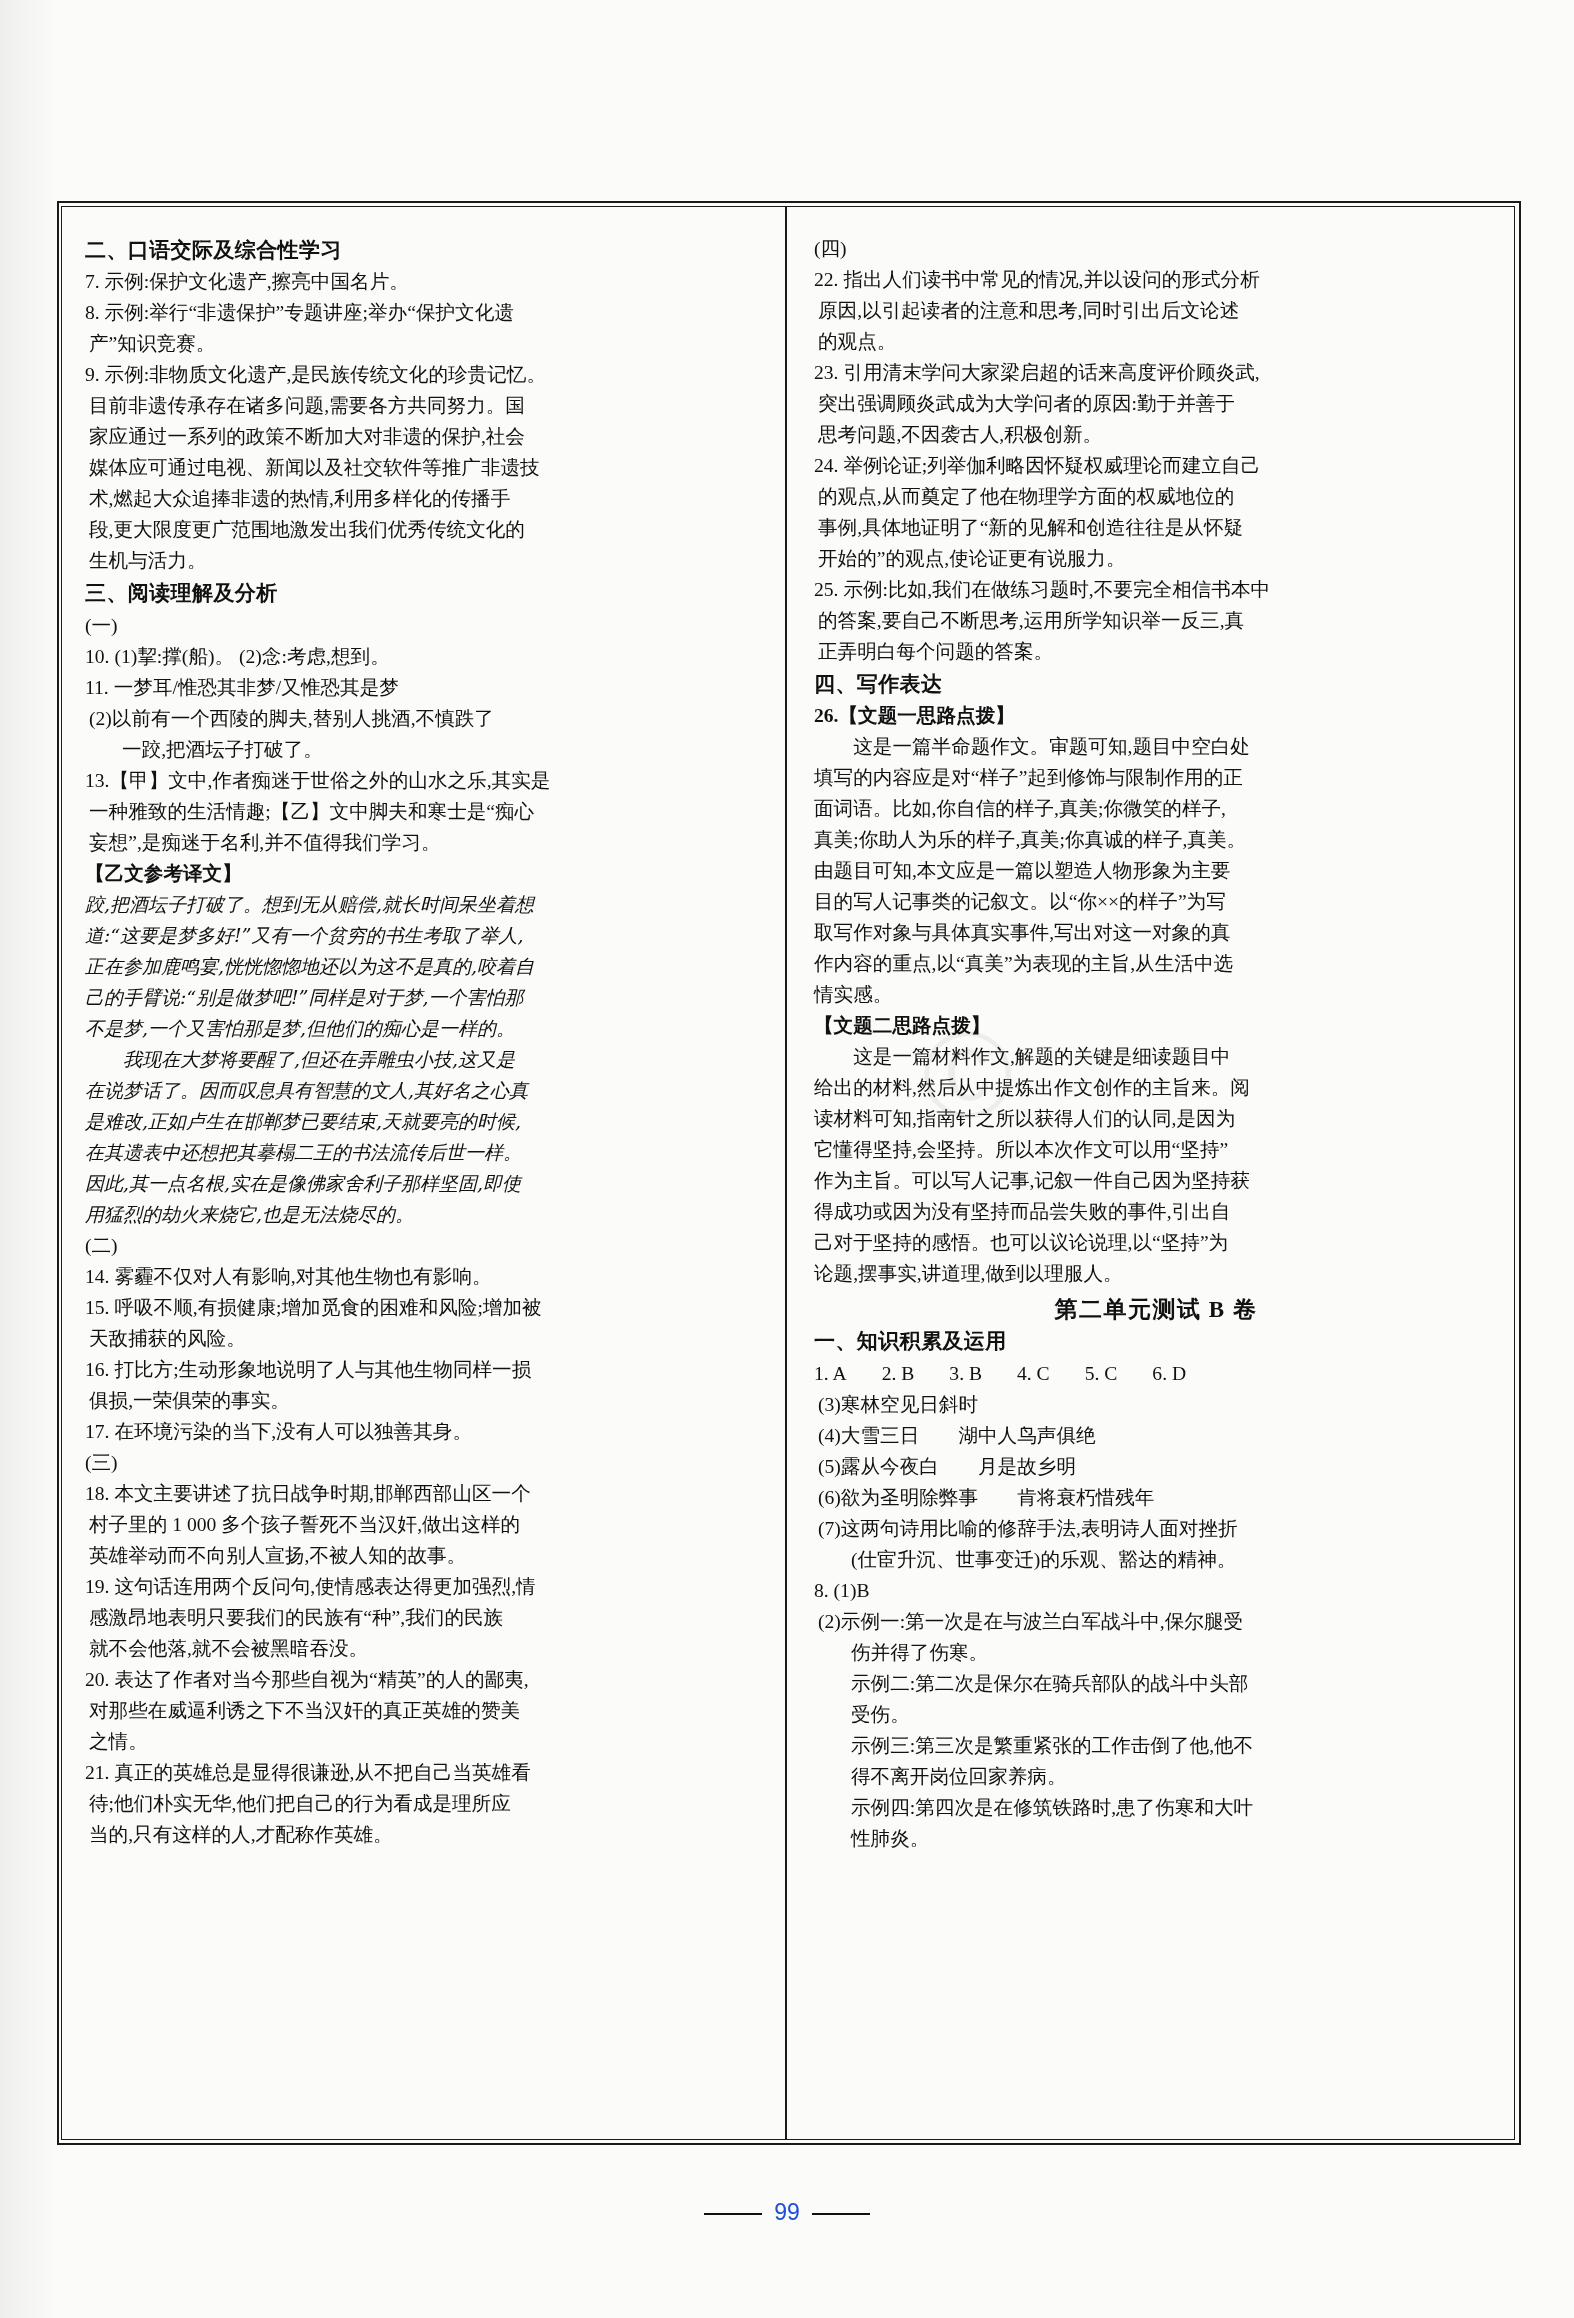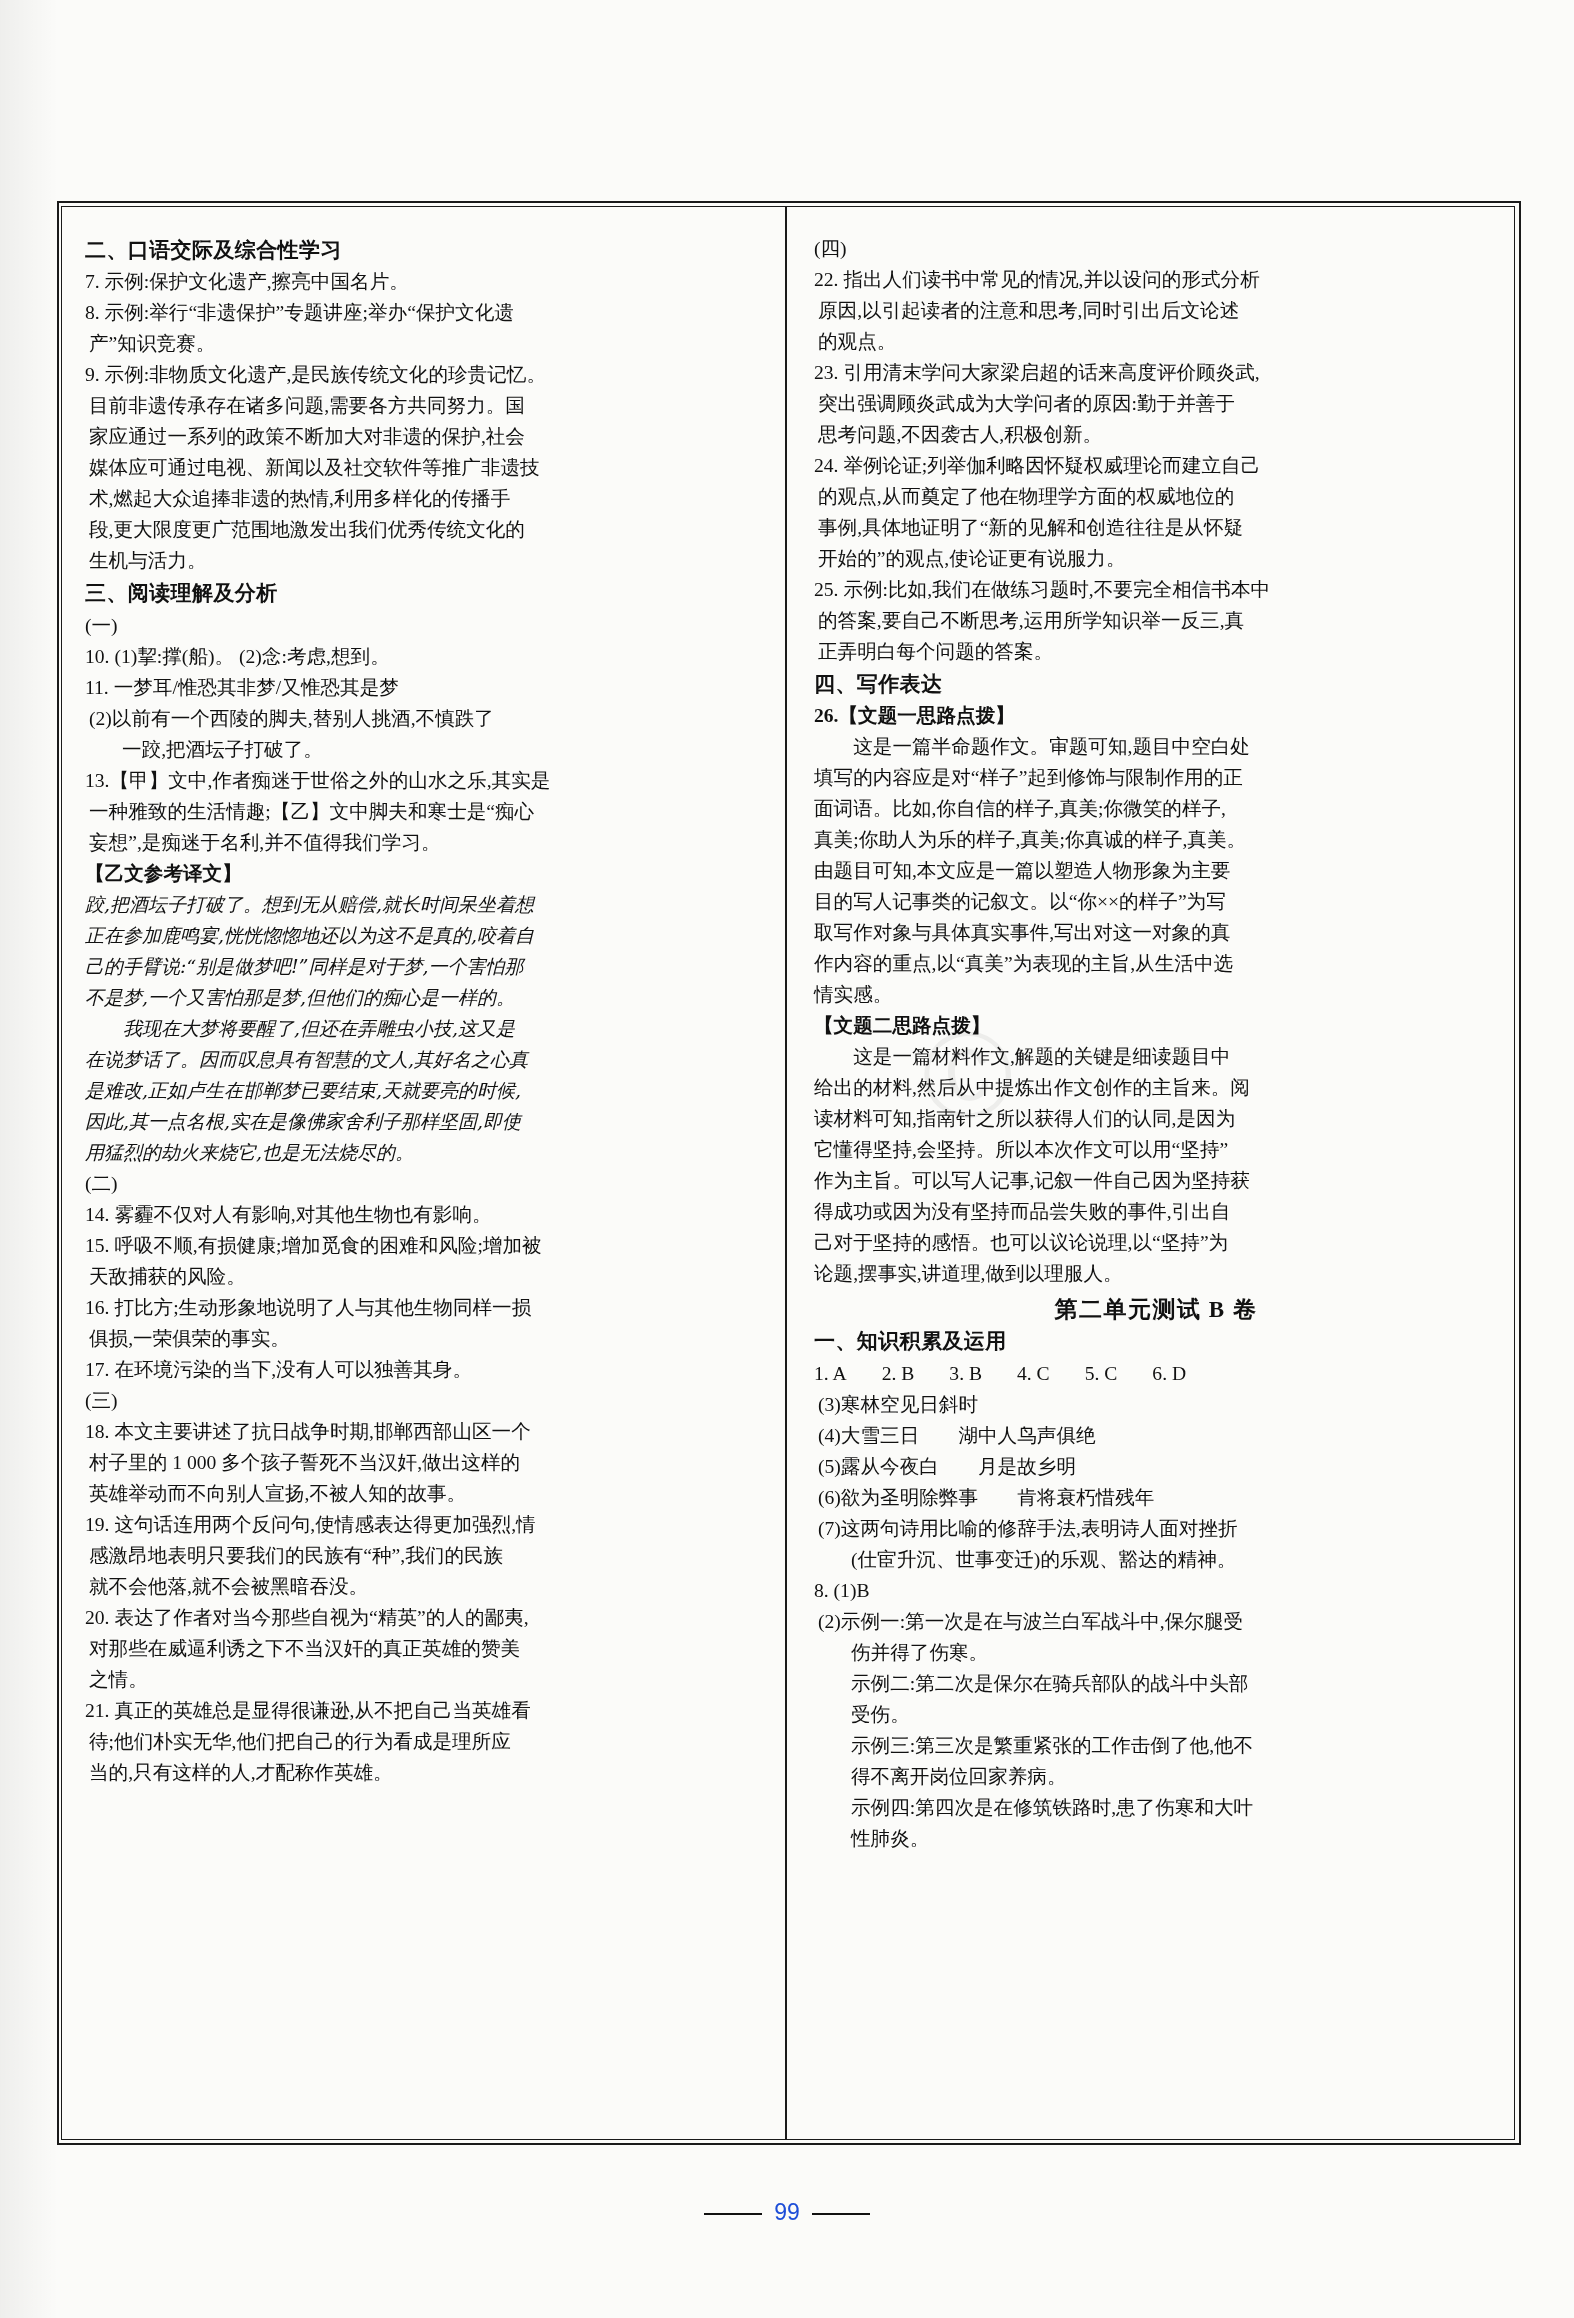--- a/index.html
+++ b/index.html
@@ -191,26 +191,28 @@
     <span class="sub2">一跤,把酒坛子打破了。</span>
 
     <span class="item">13.【甲】文中,作者痴迷于世俗之外的山水之乐,其实是</span>
     <span class="sub">一种雅致的生活情趣;【乙】文中脚夫和寒士是“痴心</span>
     <span class="sub">妄想”,是痴迷于名利,并不值得我们学习。</span>
 
     <div class="bold">【乙文参考译文】</div>
 
     <div class="kai">
       <span class="plain">跤,把酒坛子打破了。想到无从赔偿,就长时间呆坐着想</span>
+      <span class="plain">道:“这要是梦多好!”又有一个贫穷的书生考取了举人,</span>
       <span class="plain">正在参加鹿鸣宴,恍恍惚惚地还以为这不是真的,咬着自</span>
       <span class="plain">己的手臂说:“别是做梦吧!”同样是对于梦,一个害怕那</span>
       <span class="plain">不是梦,一个又害怕那是梦,但他们的痴心是一样的。</span>
       <span class="plain">　　我现在大梦将要醒了,但还在弄雕虫小技,这又是</span>
       <span class="plain">在说梦话了。因而叹息具有智慧的文人,其好名之心真</span>
       <span class="plain">是难改,正如卢生在邯郸梦已要结束,天就要亮的时候,</span>
+      <span class="plain">在其遗表中还想把其摹榻二王的书法流传后世一样。</span>
       <span class="plain">因此,其一点名根,实在是像佛家舍利子那样坚固,即使</span>
       <span class="plain">用猛烈的劫火来烧它,也是无法烧尽的。</span>
     </div>
 
     <span class="plain">(二)</span>
 
     <span class="item">14. 雾霾不仅对人有影响,对其他生物也有影响。</span>
     <span class="item">15. 呼吸不顺,有损健康;增加觅食的困难和风险;增加被</span>
     <span class="sub">天敌捕获的风险。</span>
     <span class="item">16. 打比方;生动形象地说明了人与其他生物同样一损</span>

